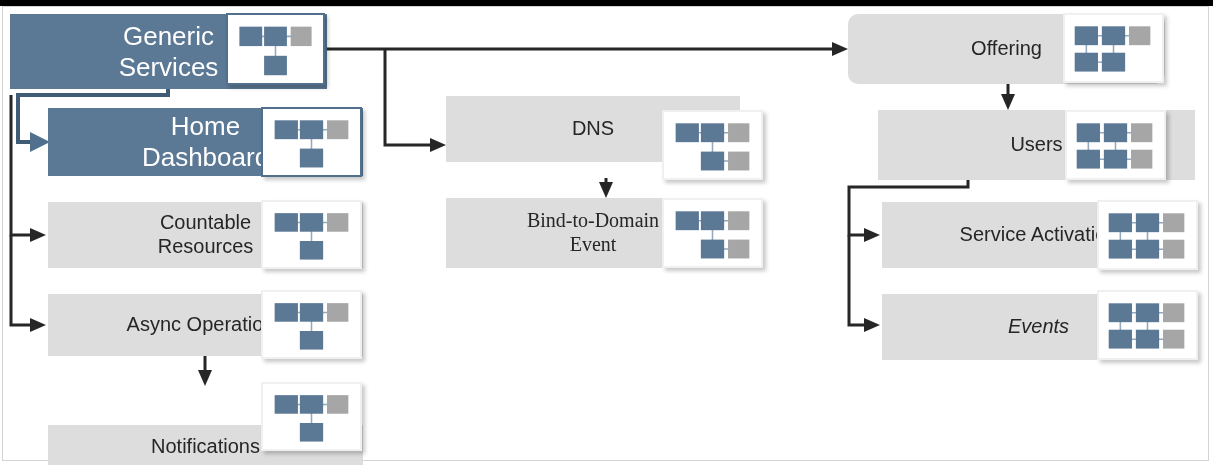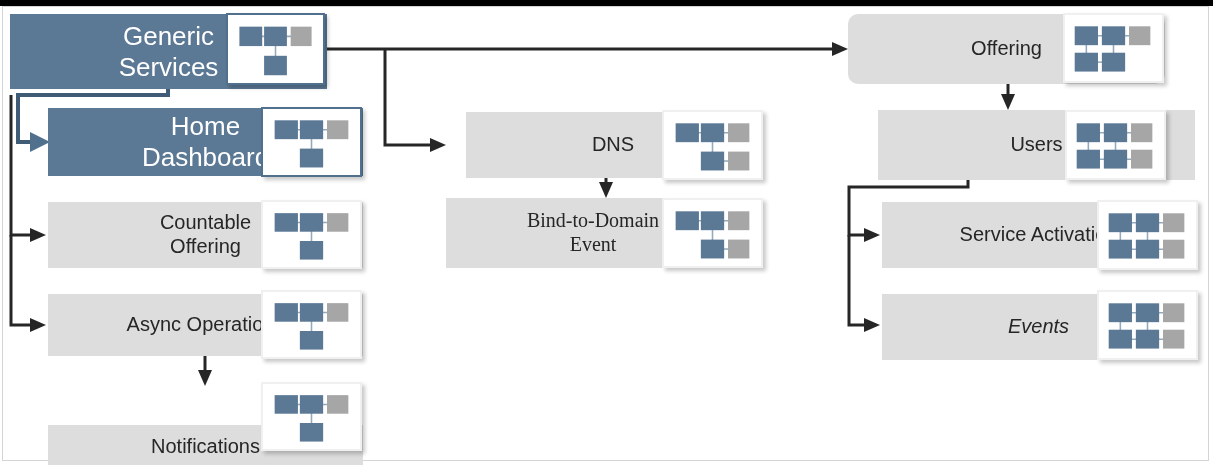--- a/index.html
+++ b/index.html
@@ -181,21 +181,21 @@
           <line x1="26" y1="22" x2="74" y2="22" stroke="#93a9bd" stroke-width="1.6"></line>
           <line x1="50" y1="22" x2="50" y2="52" stroke="#93a9bd" stroke-width="1.6"></line>
           <rect x="12" y="12" width="24" height="20" fill="#5b7895"></rect>
           <rect x="38" y="12" width="24" height="20" fill="#5b7895"></rect>
           <rect x="66" y="12" width="22" height="20" fill="#a6a6a6"></rect>
           <rect x="38" y="42" width="24" height="20" fill="#5b7895"></rect>
         </svg>
       </div>
       <div class="node gray" style="left: 48px; top: 202px; width: 315px; height: 66px;">
         <div class="label">Countable
-Offering</div>
+Resources</div>
       </div>
       <div class="icon-card border-gray" style="left: 261px; top: 200px; width: 101px; height: 69px;">
         <svg viewBox="0 0 100 70" preserveAspectRatio="none">
           <line x1="26" y1="22" x2="74" y2="22" stroke="#93a9bd" stroke-width="1.6"></line>
           <line x1="50" y1="22" x2="50" y2="52" stroke="#93a9bd" stroke-width="1.6"></line>
           <rect x="12" y="12" width="24" height="20" fill="#5b7895"></rect>
           <rect x="38" y="12" width="24" height="20" fill="#5b7895"></rect>
           <rect x="66" y="12" width="22" height="20" fill="#a6a6a6"></rect>
           <rect x="38" y="42" width="24" height="20" fill="#5b7895"></rect>
         </svg>
@@ -219,21 +219,21 @@
       <div class="icon-card border-gray" style="left: 261px; top: 382px; width: 101px; height: 69px;">
         <svg viewBox="0 0 100 70" preserveAspectRatio="none">
           <line x1="26" y1="22" x2="74" y2="22" stroke="#93a9bd" stroke-width="1.6"></line>
           <line x1="50" y1="22" x2="50" y2="52" stroke="#93a9bd" stroke-width="1.6"></line>
           <rect x="12" y="12" width="24" height="20" fill="#5b7895"></rect>
           <rect x="38" y="12" width="24" height="20" fill="#5b7895"></rect>
           <rect x="66" y="12" width="22" height="20" fill="#a6a6a6"></rect>
           <rect x="38" y="42" width="24" height="20" fill="#5b7895"></rect>
         </svg>
       </div>
-      <div class="node gray" style="left: 446px; top: 112px; width: 294px; height: 66px; margin-left: 20px;">
+      <div class="node gray" style="left: 446px; top: 96px; width: 294px; height: 66px;">
         <div class="label">DNS</div>
       </div>
       <div class="icon-card border-gray" style="left: 662px; top: 110px; width: 101px; height: 70px;">
         <svg viewBox="0 0 100 70" preserveAspectRatio="none">
           <line x1="26" y1="22" x2="74" y2="22" stroke="#93a9bd" stroke-width="1.6"></line>
           <line x1="50" y1="22" x2="50" y2="52" stroke="#93a9bd" stroke-width="1.6"></line>
           <line x1="50" y1="52" x2="80" y2="52" stroke="#93a9bd" stroke-width="1.6"></line>
           <rect x="12" y="12" width="24" height="20" fill="#5b7895"></rect>
           <rect x="38" y="12" width="24" height="20" fill="#5b7895"></rect>
           <rect x="66" y="12" width="22" height="20" fill="#a6a6a6"></rect>

